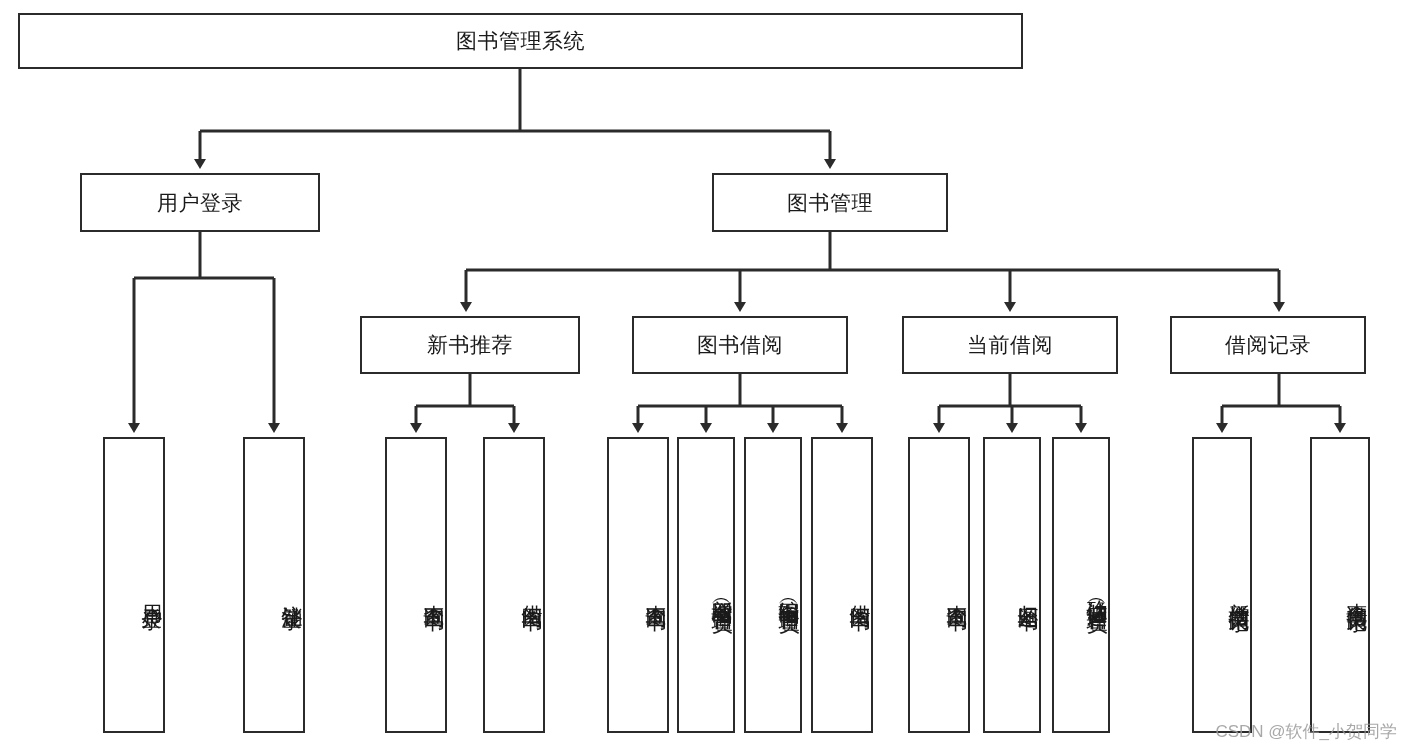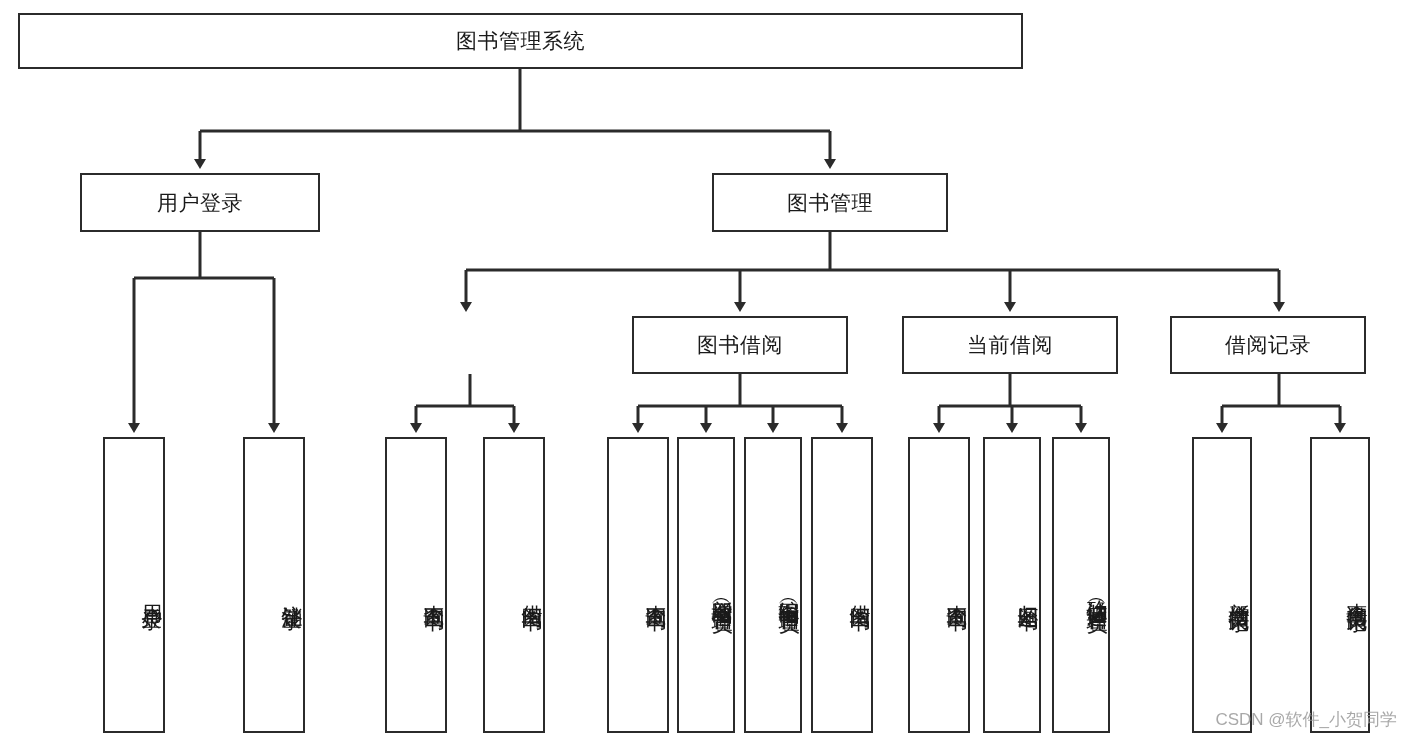--- a/index.html
+++ b/index.html
@@ -48,21 +48,21 @@
     line-height: 1.0;
   }
   .node.vert .vlabel {
     writing-mode: vertical-rl;
     text-orientation: upright;
     white-space: nowrap;
   }
   .watermark {
     position: absolute;
     right: 8px;
-    bottom: 16px;
+    bottom: 4px;
     font-size: 17px;
     color: #9a9a9a;
     white-space: nowrap;
     opacity: 0.85;
   }
 </style>
 </head>
 <body>
 
 <div id="canvas">
@@ -121,20 +121,23 @@
     <span>图书管理系统</span>
   </div>
 
   <div class="node horiz" style="left:80px; top:173px; width:240px; height:59px;">
     <span>用户登录</span>
   </div>
   <div class="node horiz" style="left:712px; top:173px; width:236px; height:59px;">
     <span>图书管理</span>
   </div>
 
+  <div class="node horiz" style="left:360px; top:316px; width:220px; height:58px;">
+    <span>新书推荐</span>
+  </div>
   <div class="node horiz" style="left:902px; top:316px; width:216px; height:58px;">
     <span>当前借阅</span>
   </div>
   <div class="node horiz" style="left:632px; top:316px; width:216px; height:58px;">
     <span>图书借阅</span>
   </div>
   <div class="node horiz" style="left:1170px; top:316px; width:196px; height:58px;">
     <span>借阅记录</span>
   </div>
 

